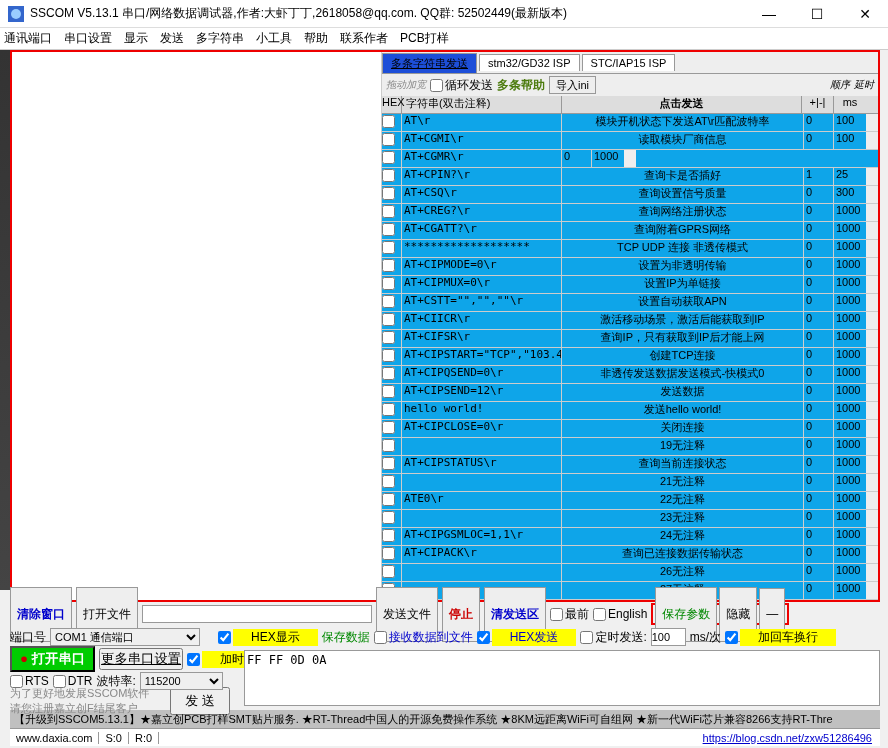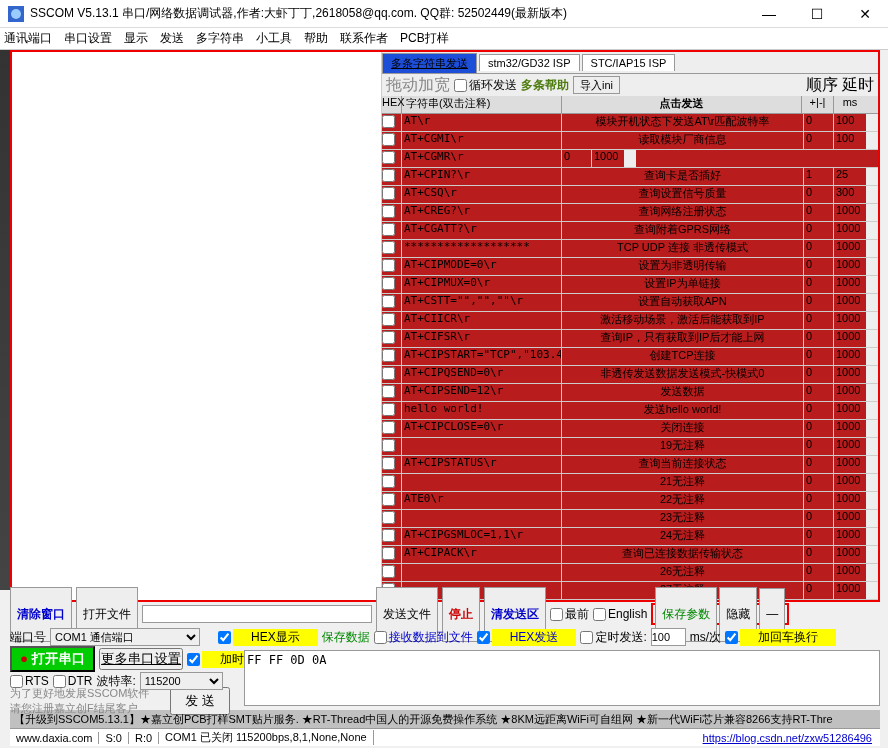--- a/index.html
+++ b/index.html
@@ -11,31 +11,31 @@
 .titlebar .win-btns span { cursor: pointer; width: 30px; text-align: center; }
 .menubar { height: 22px; background: #fff; display: flex; align-items: center; padding: 0 4px; gap: 12px; border-bottom: 1px solid #ccc; font-size: 12px; }
 .menubar span { cursor: pointer; }
 .main-area { position: absolute; top: 50px; left: 10px; right: 8px; bottom: 146px; display: flex; border: 2px solid #e00; background: #fff; }
 .left-panel { width: 370px; background: #fff; border-right: 1px solid #ccc; }
 .right-panel { flex: 1; background: #f5f5f5; display: flex; flex-direction: column; overflow: hidden; }
 .tabs-row { display: flex; align-items: center; height: 22px; background: #eee; border-bottom: 1px solid #999; }
 .tab { padding: 2px 8px; background: #fff; border: 1px solid #999; border-bottom: none; margin-right: 2px; font-size: 11px; }
 .tab.active { background: #1d4ed8; text-decoration: underline; }
 .toolbar-row { display: flex; align-items: center; height: 22px; padding: 0 4px; gap: 4px; background: #eee; }
-.toolbar-row .lbl { font-size: 16px; }
+.toolbar-row .lbl { font-size: 10px; font-style: italic; }
 .toolbar-row .red-lbl { color: #4d7c0f; font-weight: bold; }
 .toolbar-row button { font-size: 11px; padding: 0 6px; height: 18px; border: 1px solid #999; background: #eee; cursor: pointer; }
 .header-row { display: flex; height: 18px; background: #ddd; border-bottom: 1px solid #999; font-size: 11px; }
 .header-row .h1 { width: 20px; text-align: center; border-right: 1px solid #999; }
 .header-row .h2 { width: 160px; padding-left: 4px; border-right: 1px solid #999; }
 .header-row .h3 { flex: 1; text-align: center; border-right: 1px solid #999; font-weight: bold; }
 .header-row .h4 { width: 32px; text-align: center; border-right: 1px solid #999; }
 .header-row .h5 { width: 32px; text-align: center; }
 .header-row .h6 { width: 12px; }
-.rows-container { flex: 1; overflow-y: auto; background: #b91c1c; }
+.rows-container { flex: 1; overflow-y: auto; background: #0ea5e9; }
 .data-row { display: flex; height: 18px; border-bottom: 1px solid #ccc; font-size: 11px; align-items: stretch; }
 .data-row .c1 { width: 20px; border-right: 1px solid #ccc; }
 .data-row .c2 { width: 160px; padding: 0 2px; border-right: 1px solid #ccc; font-family: monospace; font-size: 11px; overflow: hidden; white-space: nowrap; }
 .data-row .c3 { flex: 1; text-align: center; border-right: 1px solid #ccc; overflow: hidden; white-space: nowrap; padding: 0 2px; }
 .data-row .c4 { width: 30px; text-align: left; padding-left: 2px; border-right: 1px solid #ccc; }
 .data-row .c5 { width: 32px; text-align: left; padding-left: 2px; }
 .data-row .c6 { width: 12px; background: #eee; }
 .bottom-panel { position: absolute; bottom: 0; left: 10px; right: 8px; height: 146px; background: #f0f0f0; }
 .bp-row1 { height: 24px; display: flex; align-items: center; gap: 4px; padding: 2px 0; }
 .bp-row1 button { font-size: 12px; padding: 18px 6px; border: 1px solid #999; background: #eee; cursor: pointer; }
@@ -423,16 +423,15 @@
       <div class="gray-txt">为了更好地发展SSCOM软件</div>
       <div class="gray-txt">请您注册嘉立创F结尾客户</div>
     </div>
     <button style="width:60px;height:28px;font-size:13px;margin-left:10px">发 送</button>
   </div>
   <div class="bp-row6">【升级到SSCOM5.13.1】★嘉立创PCB打样SMT贴片服务. ★RT-Thread中国人的开源免费操作系统 ★8KM远距离WiFi可自组网 ★新一代WiFi芯片兼容8266支持RT-Thre</div>
   <div class="bp-row7">
     <span class="cell">www.daxia.com</span>
     <span class="cell">S:0</span>
     <span class="cell">R:0</span>
-    <span class="cell">COM1 已关闭 115200bps,8,1,None,None</span>
     <span class="link">https://blog.csdn.net/zxw51286496</span>
   </div>
 </div>
 
 </body></html>

